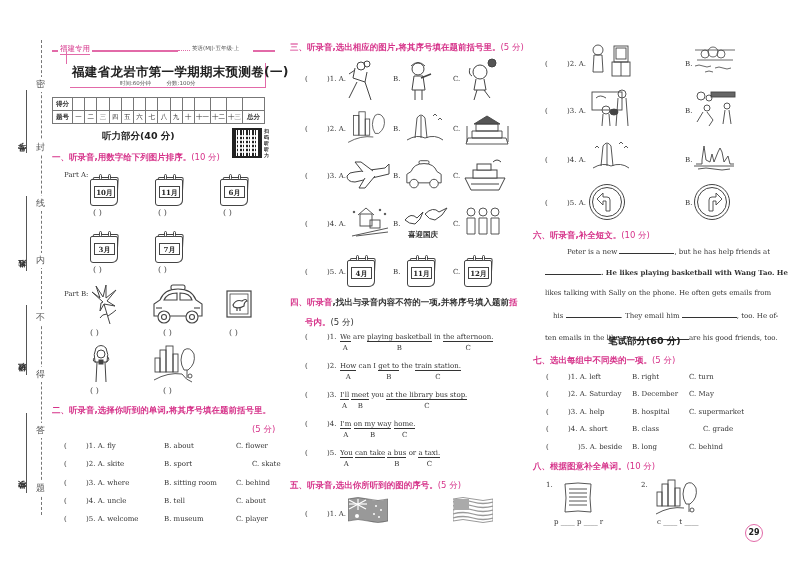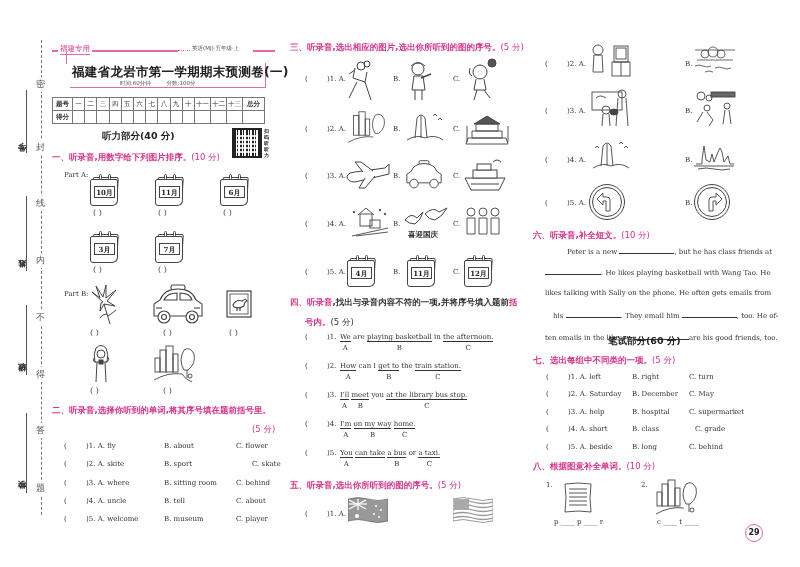--- a/index.html
+++ b/index.html
@@ -96,53 +96,53 @@
 <div class="title-box"></div>
 <div class="main-title">福建省龙岩市第一学期期末预测卷(一)</div>
 <div class="sub-title">
   <span>时间:60分钟</span>
   <span>分数:100分</span>
 </div>
 
 <table class="score-table">
   <tbody>
       <tr>
+    <td class="head">得分</td>
+    <td></td>
+        <td></td>
+        <td></td>
+    <td></td>
+        <td></td>
+        <td></td>
+    <td></td>
+        <td></td>
+        <td></td>
+    <td></td>
+        <td></td>
+        <td></td>
+    <td></td>
+        <td></td>
+  </tr>
+  <tr>
     <td class="head">题号</td>
     <td class="c">一</td>
     <td class="c">二</td>
     <td class="c">三</td>
     <td class="c">四</td>
     <td class="c">五</td>
     <td class="c">六</td>
     <td class="c">七</td>
     <td class="c">八</td>
     <td class="c">九</td>
     <td class="c">十</td>
     <td class="c2">十一</td>
     <td class="c2">十二</td>
     <td class="c2">十三</td>
     <td class="total">总分</td>
   </tr>
-  <tr>
-    <td class="head">得分</td>
-    <td></td>
-        <td></td>
-        <td></td>
-    <td></td>
-        <td></td>
-        <td></td>
-    <td></td>
-        <td></td>
-        <td></td>
-    <td></td>
-        <td></td>
-        <td></td>
-    <td></td>
-        <td></td>
-  </tr>
 </tbody>
   </table>
 
 <div class="part-title" style="top:130px;left:102px">听力部分(40 分)</div>
 <div class="qr"></div>
 <div class="qr-side">扫码听听力</div>
 
 <div class="sec-title" style="top:152px;left:52px"><span>一、听录音,用数字给下列图片排序。</span><span class="pts">(10 分)</span></div>
 <span class="label" style="top:171px;left:64px">Part A:</span>
 
@@ -277,21 +277,21 @@
     <span style="position:absolute;left:100px">B. tell</span>
     <span style="position:absolute;left:172px">C. about</span>
   </div>
 <div class="row" style="top:515px;left:64px">
     <span style="position:absolute;left:0">(</span>
     <span style="position:absolute;left:22px">)5. A. welcome</span>
     <span style="position:absolute;left:100px">B. museum</span>
     <span style="position:absolute;left:172px">C. player</span>
   </div>
 
-<div class="sec-title" style="top:42px;left:290px"><span>三、听录音,选出相应的图片,选出你所听到的图的序号。</span><span class="pts">(5 分)</span></div>
+<div class="sec-title" style="top:42px;left:290px"><span>三、听录音,选出相应的图片,将其序号填在题前括号里。</span><span class="pts">(5 分)</span></div>
 
 <div class="row" style="top:75px;left:305px">
     <span style="position:absolute;left:0">(</span>
     <span style="position:absolute;left:22px">)1. A.</span>
     <span style="position:absolute;left:88px">B.</span>
     <span style="position:absolute;left:148px">C.</span>
   </div>
 <svg class="pic" style="top:60px;left:343px" width="34" height="42" viewBox="0 0 34 42">
   <g fill="none" stroke="#444" stroke-width="1">
       <circle cx="18" cy="6" r="4"></circle>
@@ -604,22 +604,22 @@
   <path d="M22 28 L22 17 Q22 14 19 14 L15 14 L15 10 L9 16 L15 22 L15 18 L18 18 L18 28 Z" fill="#fff" stroke="#444" stroke-width="0.9"></path>
 </svg>
 <svg class="pic" style="top:183px;left:693px" width="38" height="38" viewBox="0 0 38 38">
   <circle cx="19" cy="19" r="17.5" fill="none" stroke="#444" stroke-width="1"></circle>
     <circle cx="19" cy="19" r="14.5" fill="none" stroke="#444" stroke-width="1"></circle>
   <path d="M16 28 L16 17 Q16 14 19 14 L23 14 L23 10 L29 16 L23 22 L23 18 L20 18 L20 28 Z" fill="#fff" stroke="#444" stroke-width="0.9"></path>
 </svg>
 
 <div class="sec-title" style="top:230px;left:533px"><span>六、听录音,补全短文。</span><span class="pts">(10 分)</span></div>
 <div id="s6lines">
-    <div class="row" style="top: 246px; left: 567px;"><span style="white-space: pre;">Peter is a new </span><span class="blank" style="width: 55px;"></span><span style="white-space: pre;">, but he has class friends at</span></div>
-    <div class="row" style="top: 267px; left: 545px;"><span class="blank" style="width: 56px;"></span><span style="white-space: pre;">. He likes playing basketball with Wang Tao. He</span></div>
+    <div class="row" style="top: 246px; left: 567px;"><span style="white-space: pre;">Peter is a new </span><span class="blank" style="width: 55px;"></span><span style="white-space: pre;">, but he has help friends at</span></div>
+    <div class="row" style="top: 267px; left: 545px; font-weight: bold;"><span class="blank" style="width: 56px;"></span><span style="white-space: pre;">. He likes playing basketball with Wang Tao. He</span></div>
     <div class="row" style="top: 289px; left: 545px;"><span style="white-space: pre;">likes talking with Sally on the phone. He often gets emails from</span></div>
     <div class="row" style="top: 310px; left: 545px; padding-left: 8px;"><span style="white-space: pre;">his </span><span class="blank" style="width: 55px;"></span><span style="white-space: pre;">. They email him </span><span class="blank" style="width: 55px;"></span><span style="white-space: pre;">, too. He of-</span></div>
     <div class="row" style="top: 332px; left: 545px;"><span style="white-space: pre;">ten emails in the library. </span><span class="blank" style="width: 55px;"></span><span style="white-space: pre;">are his good friends, too.</span></div>
   </div>
 
 <div class="part-title" style="top:335px;left:608px">笔试部分(60 分)</div>
 
 <div class="sec-title" style="top:355px;left:533px"><span>七、选出每组中不同类的一项。</span><span class="pts">(5 分)</span></div>
 <div class="row" style="top:373px;left:546px">
     <span style="position:absolute;left:0">(</span>
@@ -636,25 +636,25 @@
 <div class="row" style="top:408px;left:546px">
     <span style="position:absolute;left:0">(</span>
     <span style="position:absolute;left:22px">)3. A. help</span>
     <span style="position:absolute;left:86px">B. hospital</span>
     <span style="position:absolute;left:143px">C. supermarket</span>
   </div>
 <div class="row" style="top:425px;left:546px">
     <span style="position:absolute;left:0">(</span>
     <span style="position:absolute;left:22px">)4. A. short</span>
     <span style="position:absolute;left:86px">B. class</span>
-    <span style="position:absolute;left:149px">C. grade</span>
+    <span style="position:absolute;left:157px">C. grade</span>
   </div>
 <div class="row" style="top:443px;left:546px">
     <span style="position:absolute;left:0">(</span>
-    <span style="position:absolute;left:22px">)5. A. beside</span>
+    <span style="position:absolute;left:32px">)5. A. beside</span>
     <span style="position:absolute;left:86px">B. long</span>
     <span style="position:absolute;left:143px">C. behind</span>
   </div>
 
 <div class="sec-title" style="top:461px;left:533px"><span>八、根据图意补全单词。</span><span class="pts">(10 分)</span></div>
 <span class="label" style="top:481px;left:546px">1.</span>
 <svg class="pic" style="top:482px;left:563px" width="30" height="32" viewBox="0 0 30 32">
   <g fill="none" stroke="#444" stroke-width="0.9">
       <path d="M2 2 Q15 0 28 2 Q26 16 28 30 Q15 28 2 30 Q4 16 2 2 Z"></path>
       <path d="M6 7 L24 7 M6 11 L24 11 M6 15 L24 15 M6 19 L24 19 M6 23 L24 23"></path>

